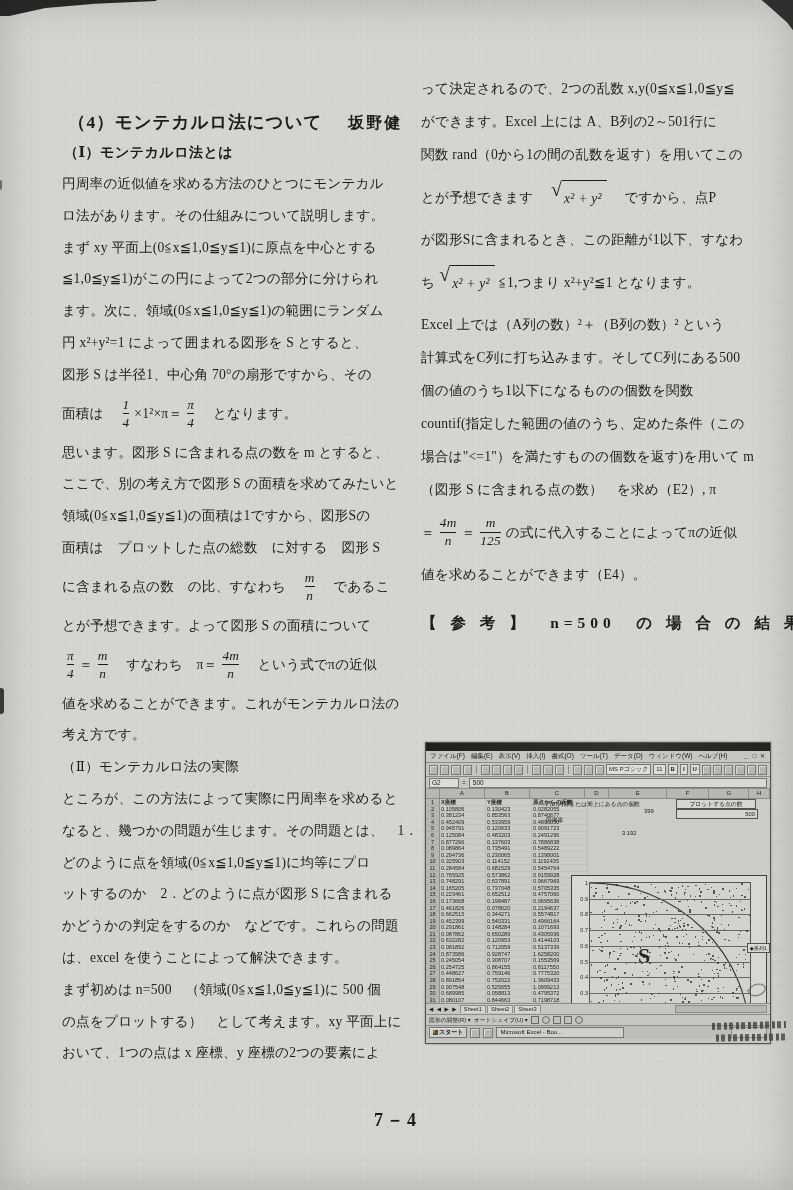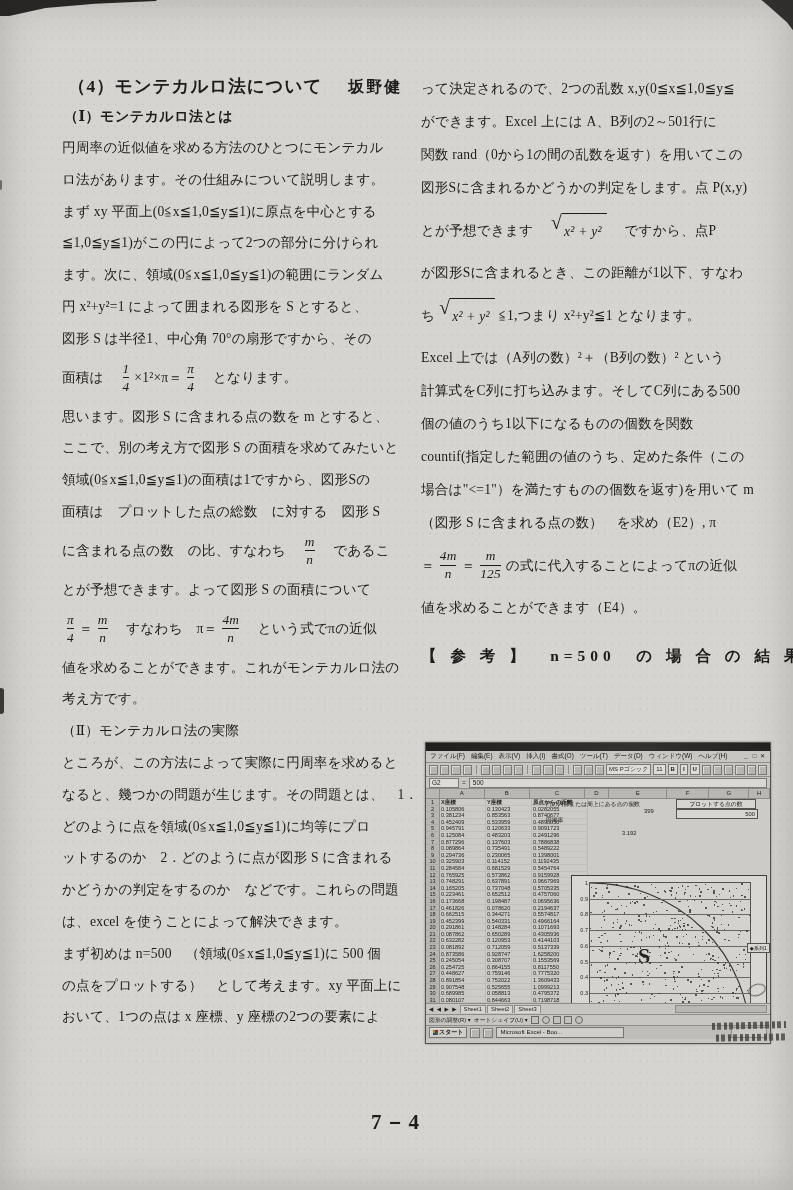--- a/index.html
+++ b/index.html
@@ -14,21 +14,21 @@
   
   .art{position:absolute;background:#171614;pointer-events:none;}
   .art-tl{left:-4px;top:-5px;width:165px;height:21px;opacity:.9;filter:blur(.5px);
           clip-path:polygon(0 0,100% 0,97% 28%,60% 42%,30% 62%,8% 100%,0 100%);}
   .art-tr{right:-6px;top:-6px;width:55px;height:44px;opacity:.85;filter:blur(.6px);
           clip-path:polygon(18% 0,100% 0,100% 100%,78% 64%,40% 22%);}
   .art-le{left:-2px;top:688px;width:6px;height:26px;opacity:.8;border-radius:3px;filter:blur(.5px);}
   .art-le2{left:-2px;top:180px;width:4px;height:10px;opacity:.5;border-radius:2px;filter:blur(.5px);}
   
   .col{position:absolute;top:72px;}
-  .col-left{left:62px;width:346px;}
+  .col-left{left:62px;width:346px;margin-top:36px;}
   .col-right{left:421px;width:350px;}
   .title-row{display:flex;align-items:baseline;gap:26px;margin:2px 0 10px 6px;}
   .doc-title{font-size:17.5px;font-weight:bold;letter-spacing:1px;}
   .doc-author{font-size:16px;font-weight:bold;letter-spacing:2px;}
   .sec-head{font-size:14px;font-weight:bold;letter-spacing:.5px;margin:4px 0 6px 2px;}
   .tline{font-size:13.6px;line-height:31.8px;height:31.8px;white-space:nowrap;letter-spacing:.2px;}
   .col-right .tline{line-height:33px;height:33px;}
   .tline.tall{height:46px;display:flex;align-items:center;}
   .col-right .tline.tall{height:52px;}
   .frac{display:inline-flex;flex-direction:column;align-items:center;vertical-align:middle;
@@ -97,21 +97,21 @@
   .tray{margin-left:auto;width:34px;height:9px;background:#cac8c4;border:1px solid #8e8c88;}
   
   .scrib{position:absolute;height:7px;opacity:.8;
          background:repeating-linear-gradient(90deg,#3a3832 0 3px,transparent 3px 5px,#474440 5px 9px,transparent 9px 12px);
          filter:blur(.4px);}
   .scrib1{left:712px;top:1022px;width:74px;transform:rotate(-1.5deg);}
   .scrib2{left:716px;top:1034px;width:70px;transform:rotate(-1deg);}
   .scrib3{left:748px;top:984px;width:16px;height:10px;border-radius:50%;
           border:1.5px solid #403e38;background:none;transform:rotate(-18deg);filter:blur(.3px);}
   .pageno{position:absolute;left:0;right:0;top:1108px;text-align:center;
-          font-size:21px;font-weight:bold;letter-spacing:3px;}
+          font-size:18px;font-weight:bold;letter-spacing:3px;}
 </style>
 </head>
 <body>
 
 <div class="page">
 
   <div class="art art-tl"></div>
   <div class="art art-tr"></div>
   <div class="art art-le"></div>
   <div class="art art-le2"></div>
@@ -192,21 +192,20 @@
         <div class="tline">の点をプロットする）　として考えます。xy 平面上に</div>
         <div class="tline">おいて、1つの点は x 座標、y 座標の2つの要素によ</div>
       </div>
   </div>
 
   <div class="col col-right">
     <div id="right-lines">
         <div class="tline">って決定されるので、2つの乱数 x,y(0≦x≦1,0≦y≦</div>
         <div class="tline">ができます。Excel 上には A、B列の2～501行に</div>
         <div class="tline">関数 rand（0から1の間の乱数を返す）を用いてこの</div>
-        <div class="tline">図形Sに含まれるかどうかの判定をします。点 P(x,y)</div>
         <div class="tline tall">
           <span>とが予想できます　</span>
           <span class="sqrtv">
             <span class="sg">√</span>
             <span class="rad">x² + y²</span>
           </span>
           <span>　ですから、点P</span>
         </div>
         <div class="tline">が図形Sに含まれるとき、この距離が1以下、すなわ</div>
         <div class="tline tall">

